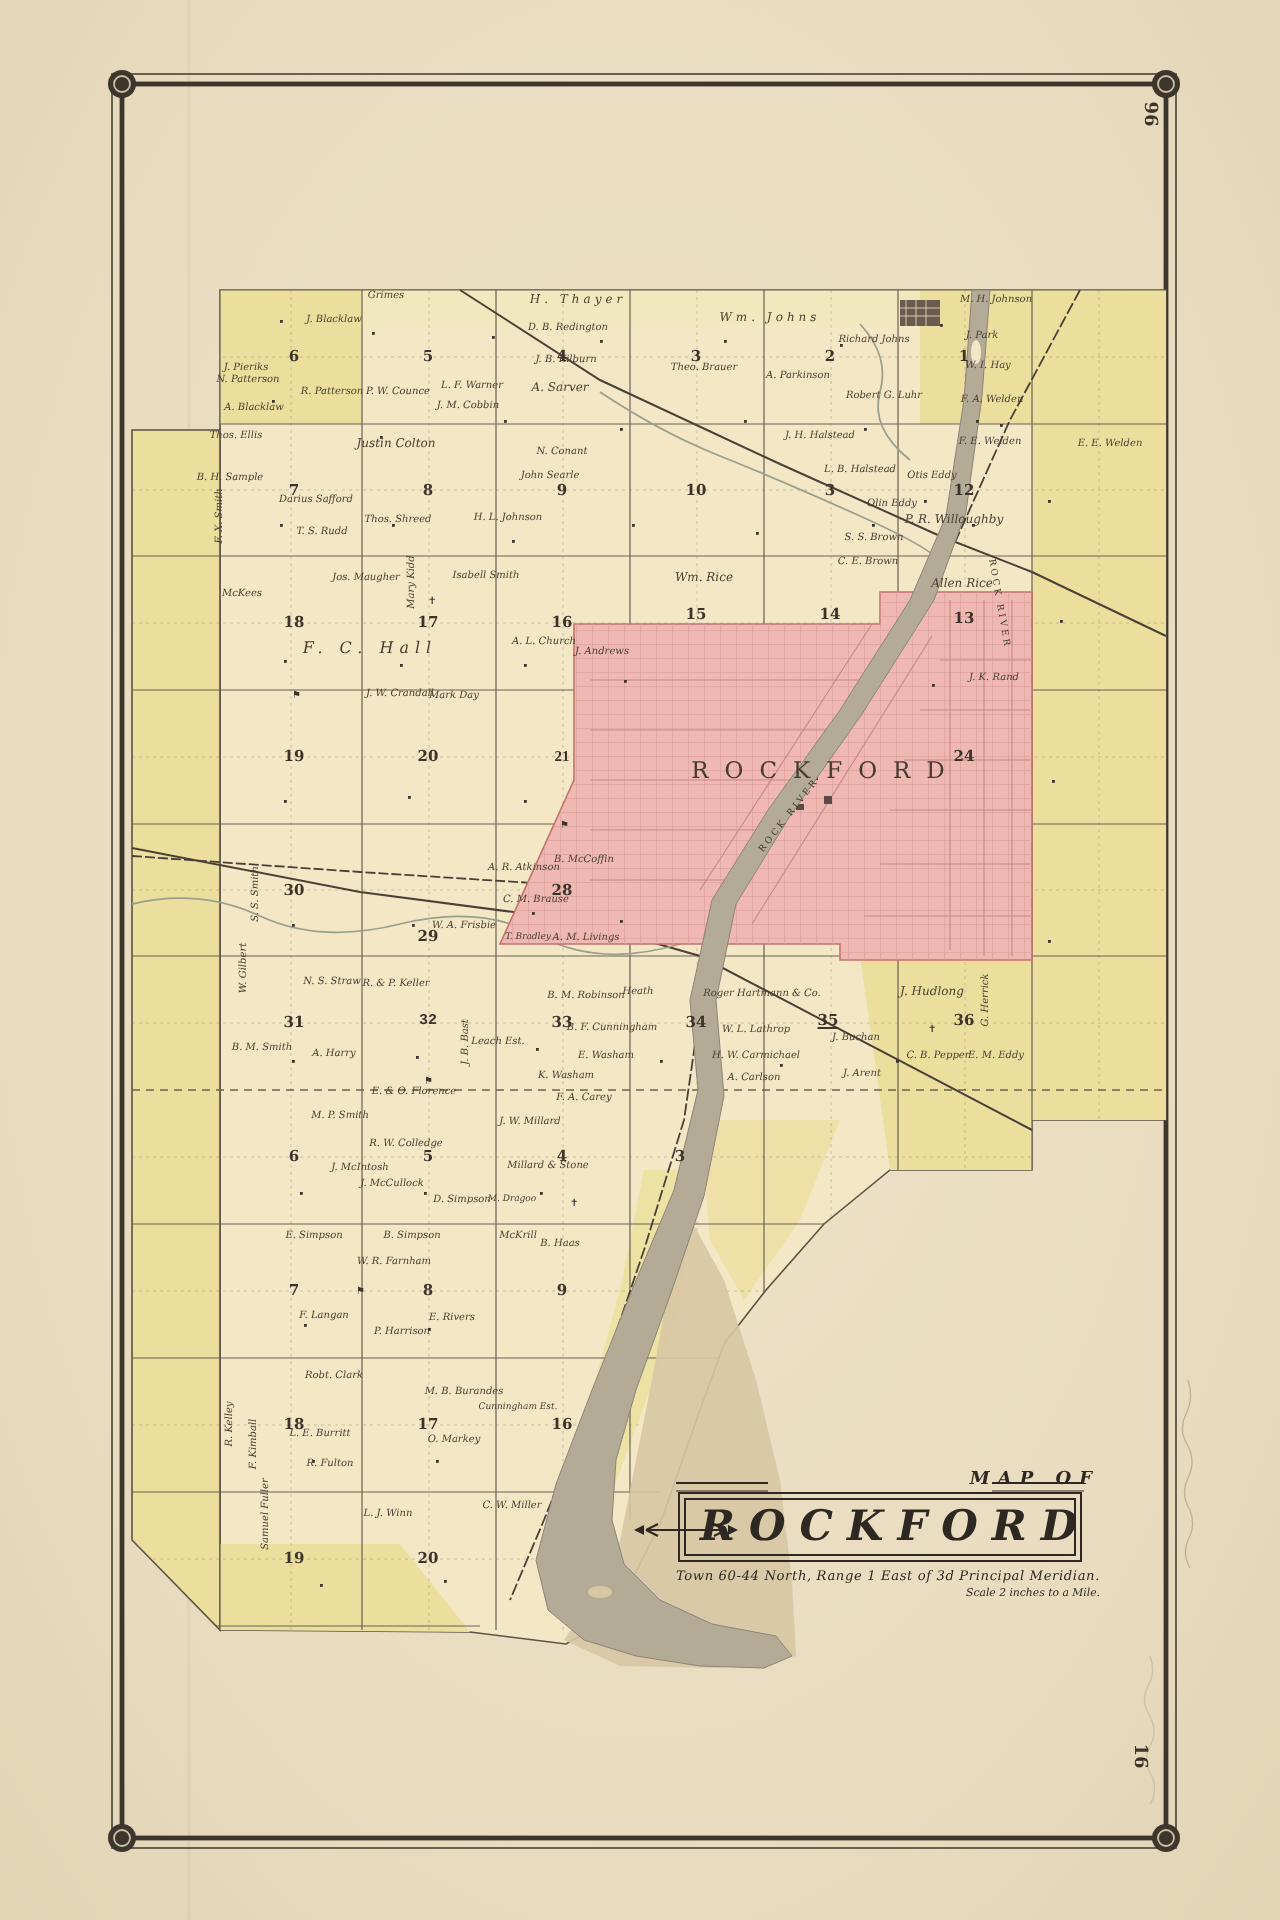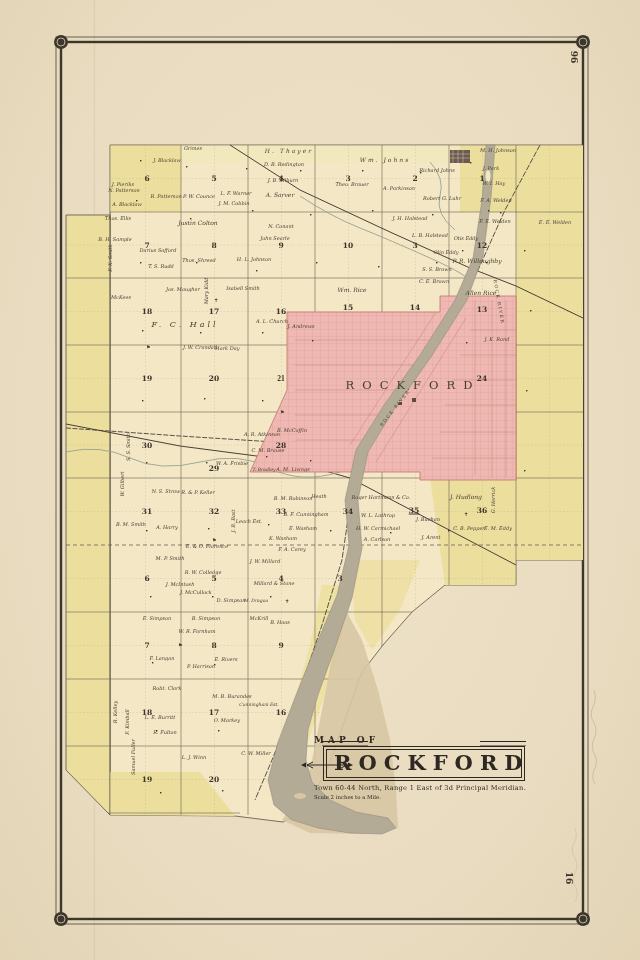--- a/index.html
+++ b/index.html
@@ -7,21 +7,21 @@
   #page{position:relative;width:640px;height:960px;
     background:radial-gradient(ellipse at 50% 45%, #eee2c9 0%, #e9dcc0 65%, #e2d4b5 100%);}
   #fold{position:absolute;left:93px;top:0;width:3px;height:960px;
     background:linear-gradient(90deg,rgba(90,70,40,0.00),rgba(90,70,40,0.07),rgba(255,255,255,0.06));}
   svg{position:absolute;left:0;top:0;}
   #labels{position:absolute;left:0;top:0;width:640px;height:960px;pointer-events:none;}
   .owner{position:absolute;font:italic 5px "DejaVu Serif",serif;color:#4a4033;white-space:nowrap;transform:translate(-50%,-50%);}
   .sec-num{position:absolute;font:bold 7.5px "DejaVu Serif",serif;color:#3c342a;white-space:nowrap;transform:translate(-50%,-50%);}
   .map-label{position:absolute;font:7px "DejaVu Serif",serif;color:#453c2f;white-space:nowrap;transform:translate(-50%,-50%);}
   
-  #cartouche{position:absolute;left:314px;top:735px;width:220px;text-align:left;color:#2e2822;}
+  #cartouche{position:absolute;left:330px;top:735px;width:220px;text-align:right;color:#2e2822;font-style:italic;}
   #map-of{font-size:9px;letter-spacing:4px;font-weight:bold;position:relative;}
   #map-of:before,#map-of:after{content:"";position:absolute;top:55%;width:46px;height:3px;
     border-top:1px solid #2e2822;border-bottom:1px solid rgba(46,40,34,.5);}
   #map-of:before{left:8px;} #map-of:after{right:8px;}
   #banner{position:relative;margin:4px 12px 0 12px;border:1.6px solid #2e2822;outline:0.8px solid #2e2822;outline-offset:2.5px;
     padding:2px 0 3px 0;background:transparent;}
   #banner-title{font-size:21px;font-weight:bold;letter-spacing:7px;line-height:22px;text-indent:7px;}
   .flourish{position:absolute;top:10px;width:26px;height:10px;}
   #fl-left{left:-26px;} #fl-right{right:-26px;}
   #subtitle{margin-top:6px;font-size:6.6px;letter-spacing:0.3px;}
@@ -350,21 +350,21 @@
         <span class="sec-num" style="left: 415px; top: 307px; transform: translate(-50%, -50%);">14</span>
         <span class="sec-num" style="left: 482px; top: 309px; transform: translate(-50%, -50%);">13</span>
         <span class="sec-num" style="left: 147px; top: 378px; transform: translate(-50%, -50%);">19</span>
         <span class="sec-num" style="left: 214px; top: 378px; transform: translate(-50%, -50%);">20</span>
         <span class="sec-num" style="left: 281px; top: 378px; transform: translate(-50%, -50%); font-family: Liberation Serif, serif;">21</span>
         <span class="sec-num" style="left: 482px; top: 378px; transform: translate(-50%, -50%);">24</span>
         <span class="sec-num" style="left: 147px; top: 445px; transform: translate(-50%, -50%);">30</span>
         <span class="sec-num" style="left: 214px; top: 468px; transform: translate(-50%, -50%);">29</span>
         <span class="sec-num" style="left: 281px; top: 445px; transform: translate(-50%, -50%);">28</span>
         <span class="sec-num" style="left: 147px; top: 511px; transform: translate(-50%, -50%);">31</span>
-        <span class="sec-num" style="left: 214px; top: 511px; transform: translate(-50%, -50%);">32</span>
+        <span class="sec-num" style="left: 214px; top: 511px; transform: translate(-50%, -50%); font-family: Liberation Mono, monospace;">32</span>
         <span class="sec-num" style="left: 281px; top: 511px; transform: translate(-50%, -50%);">33</span>
         <span class="sec-num" style="left: 348px; top: 511px; transform: translate(-50%, -50%);">34</span>
         <span class="sec-num" style="left: 414px; top: 510px; transform: translate(-50%, -50%); text-decoration: underline;">35</span>
         <span class="sec-num" style="left: 482px; top: 510px; transform: translate(-50%, -50%);">36</span>
         <span class="sec-num" style="left: 147px; top: 578px; transform: translate(-50%, -50%);">6</span>
         <span class="sec-num" style="left: 214px; top: 578px; transform: translate(-50%, -50%);">5</span>
         <span class="sec-num" style="left: 281px; top: 578px; transform: translate(-50%, -50%);">4</span>
         <span class="sec-num" style="left: 340px; top: 578px; transform: translate(-50%, -50%);">3</span>
         <span class="sec-num" style="left: 147px; top: 645px; transform: translate(-50%, -50%);">7</span>
         <span class="sec-num" style="left: 214px; top: 645px; transform: translate(-50%, -50%);">8</span>

